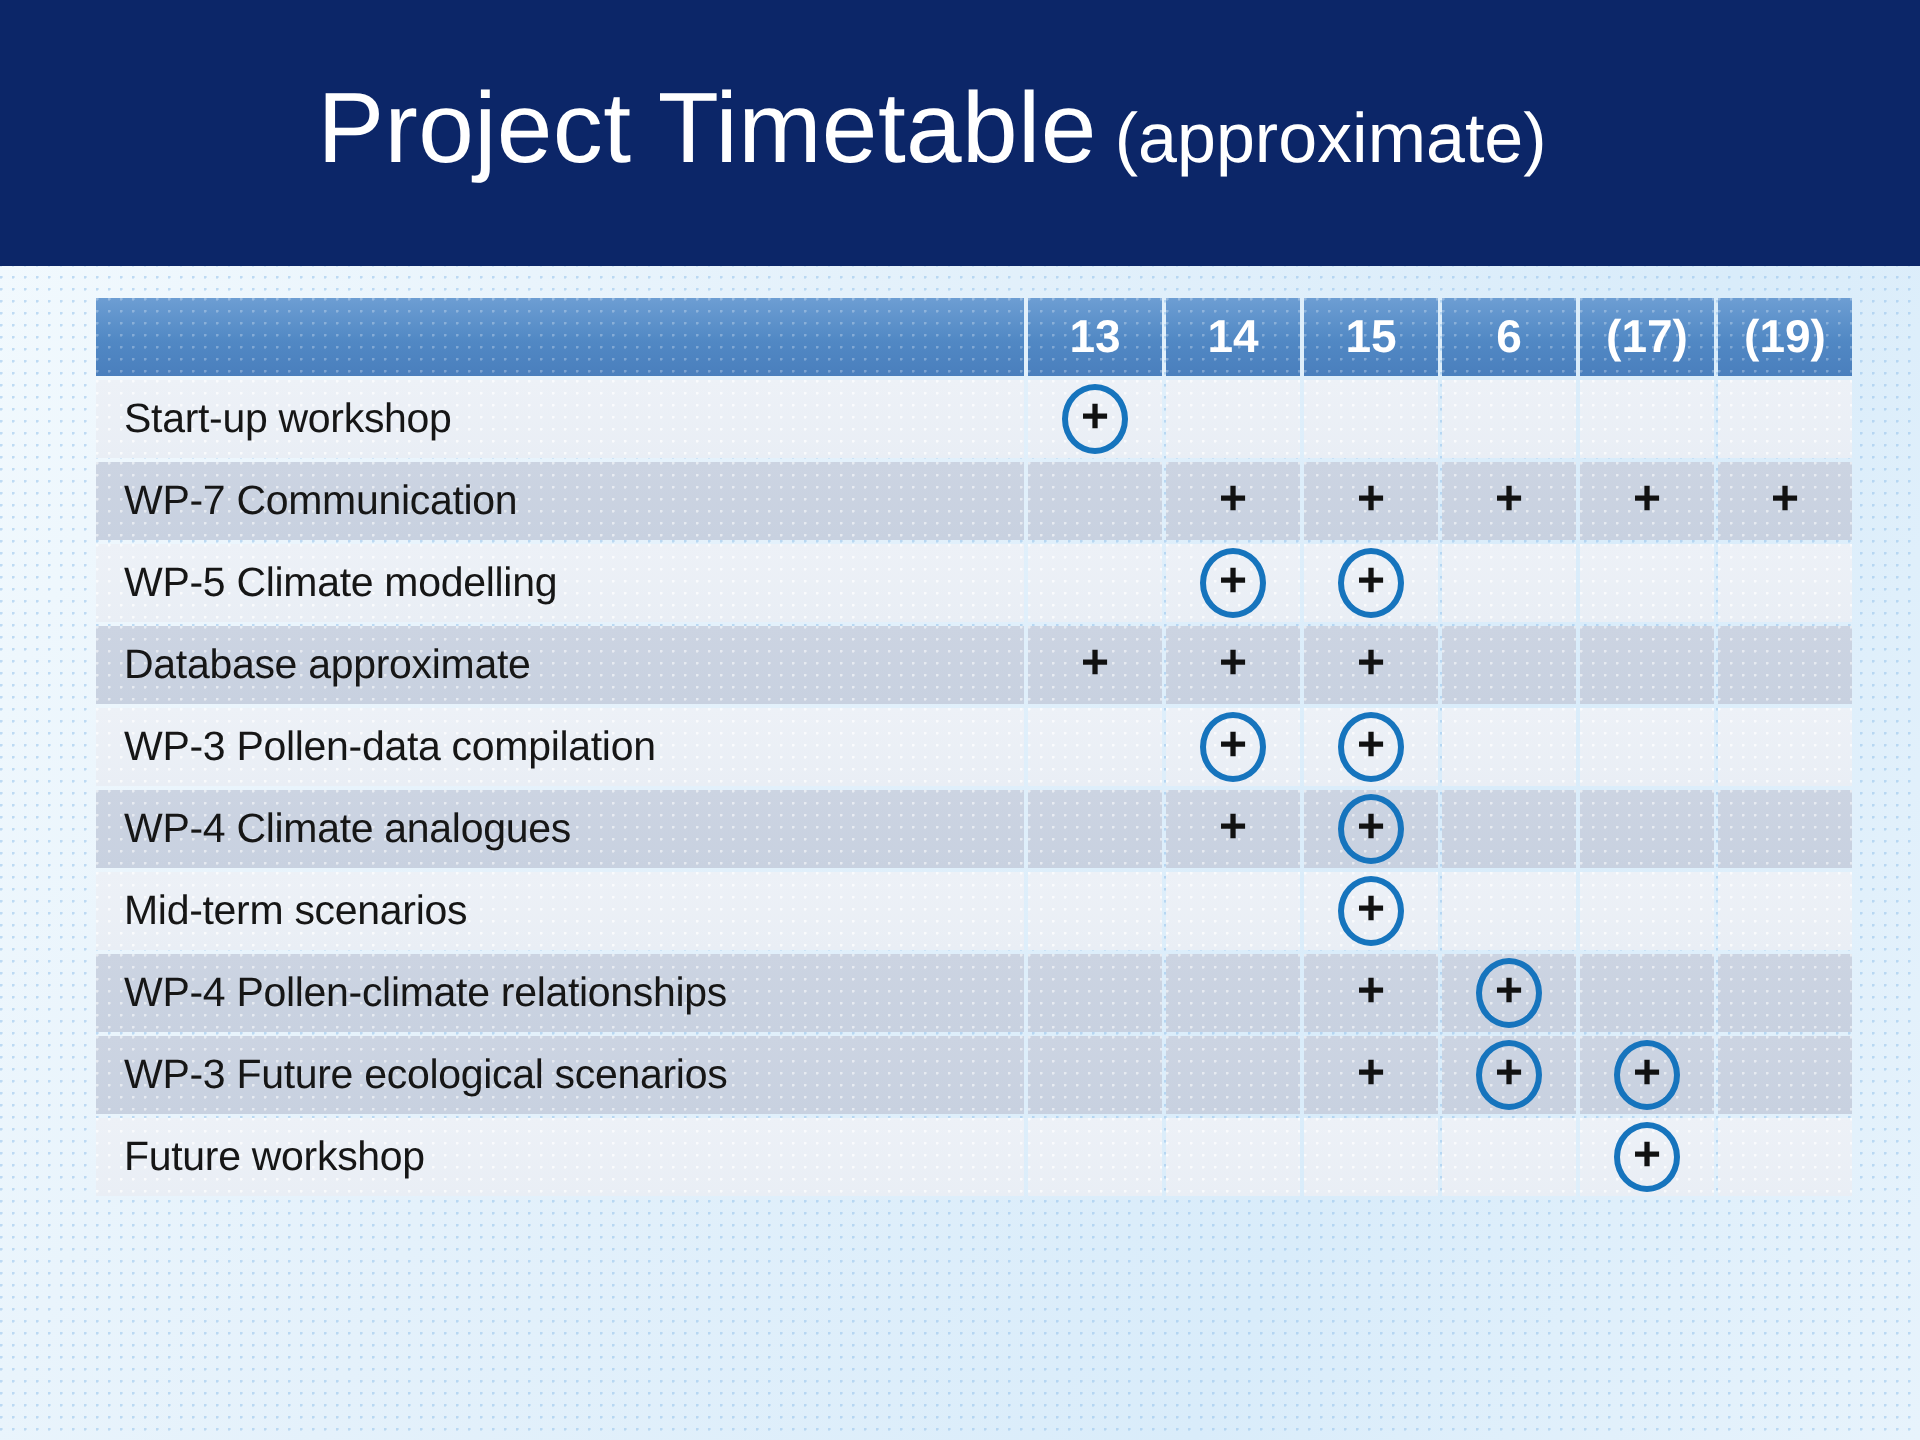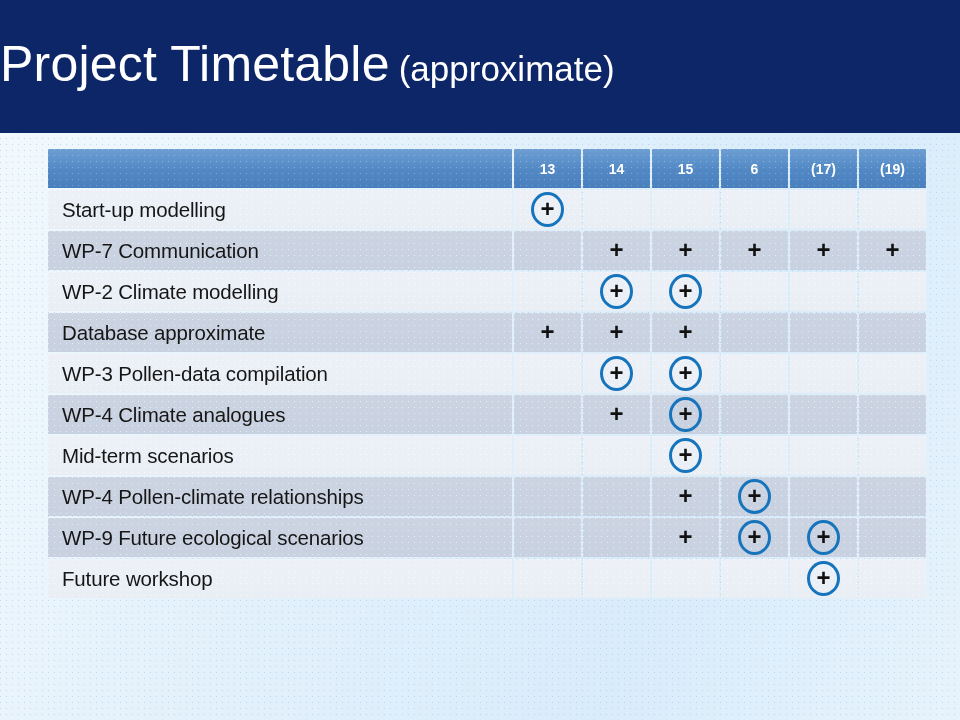--- a/index.html
+++ b/index.html
@@ -35,20 +35,22 @@
     background-color: #0c2668;
   }
   #banner-inner {
     position: absolute;
     left: 0;
     top: 0;
     width: 860px;
     height: 133px;
     display: flex;
     align-items: center;
+    justify-content: center;
+    padding-left: 36px;
   }
   #title-line {
     white-space: nowrap;
     color: #ffffff;
     line-height: 1;
     transform: translateY(-3px);
   }
   #title-main {
     font-size: 50px;
     font-weight: 400;
@@ -77,21 +79,21 @@
   col.c-label { width: 464px; }
   col.c-year  { width: 67px; }
 
   thead th {
     height: 39px;
     background:
       radial-gradient(circle at 0.5px 0.5px, rgba(255,255,255,0.28) 0.7px, rgba(0,0,0,0) 0.9px) 0 0 / 6px 6px,
       linear-gradient(180deg, #6d9ed3 0%, #5188c4 55%, #4a7fbd 100%);
     background-color: #5088c4;
     color: #ffffff;
-    font-size: 14px;
+    font-size: 23px;
     font-weight: bold;
     text-align: center;
     vertical-align: middle;
     padding: 0;
     border: none;
   }
   thead th.th-label { }
 
   tbody td {
     height: 39px;
@@ -178,39 +180,39 @@
           <th>13</th>
           <th>14</th>
           <th>15</th>
           <th>6</th>
           <th>(17)</th>
           <th>(19)</th>
         </tr>
       </thead>
       <tbody id="tbody">
           <tr class="even">
-            <td class="lbl">Start-up modelling</td>
+            <td class="lbl">Start-up workshop</td>
             <td class="mark"><span class="plus">+</span><span class="ring" style="border-color: rgb(22, 116, 189);"></span></td>
             <td class="mark"></td>
             <td class="mark"></td>
             <td class="mark"></td>
             <td class="mark"></td>
             <td class="mark"></td>
           </tr>
           <tr class="odd">
             <td class="lbl">WP-7 Communication</td>
             <td class="mark"></td>
             <td class="mark"><span class="plus">+</span></td>
             <td class="mark"><span class="plus">+</span></td>
             <td class="mark"><span class="plus">+</span></td>
             <td class="mark"><span class="plus">+</span></td>
             <td class="mark"><span class="plus">+</span></td>
           </tr>
           <tr class="even">
-            <td class="lbl">WP-2 Climate modelling</td>
+            <td class="lbl">WP-5 Climate modelling</td>
             <td class="mark"></td>
             <td class="mark"><span class="plus">+</span><span class="ring" style="border-color: rgb(22, 116, 189);"></span></td>
             <td class="mark"><span class="plus">+</span><span class="ring" style="border-color: rgb(22, 116, 189);"></span></td>
             <td class="mark"></td>
             <td class="mark"></td>
             <td class="mark"></td>
           </tr>
           <tr class="odd">
             <td class="lbl">Database approximate</td>
             <td class="mark"><span class="plus">+</span></td>
@@ -250,21 +252,21 @@
           <tr class="odd">
             <td class="lbl">WP-4 Pollen-climate relationships</td>
             <td class="mark"></td>
             <td class="mark"></td>
             <td class="mark"><span class="plus">+</span></td>
             <td class="mark"><span class="plus">+</span><span class="ring" style="border-color: rgb(22, 116, 189);"></span></td>
             <td class="mark"></td>
             <td class="mark"></td>
           </tr>
           <tr class="odd">
-            <td class="lbl">WP-9 Future ecological scenarios</td>
+            <td class="lbl">WP-3 Future ecological scenarios</td>
             <td class="mark"></td>
             <td class="mark"></td>
             <td class="mark"><span class="plus">+</span></td>
             <td class="mark"><span class="plus">+</span><span class="ring" style="border-color: rgb(22, 116, 189);"></span></td>
             <td class="mark"><span class="plus">+</span><span class="ring" style="border-color: rgb(22, 116, 189);"></span></td>
             <td class="mark"></td>
           </tr>
           <tr class="even">
             <td class="lbl">Future workshop</td>
             <td class="mark"></td>

